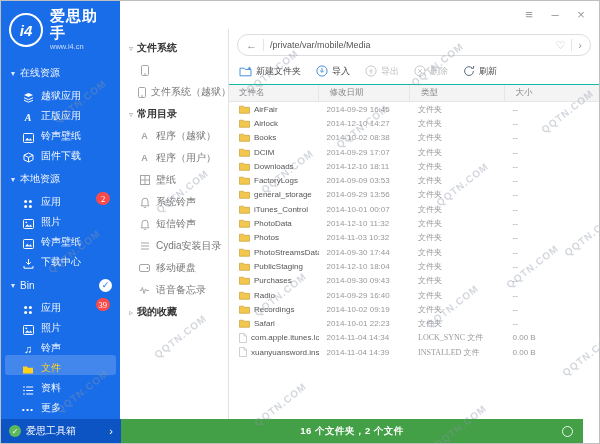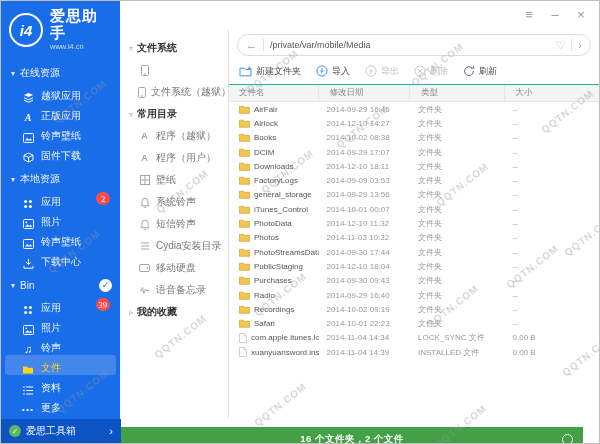--- a/index.html
+++ b/index.html
@@ -62,24 +62,24 @@
   .table-header{display:flex;height:16px;background:#f4f4f4;border-top:1px solid #14b8a6;
                 border-bottom:1px solid #e6e6e6;align-items:center;font-size:8.5px;color:#888;}
   .th{box-sizing:border-box;height:100%;display:flex;align-items:center;border-right:1px solid #e6e6e6;padding-left:11px;}
   .th:first-child{padding-left:10px;}
   .th:last-child{border-right:none;}
   .rows{overflow:hidden;}
   .trow{display:flex;align-items:center;height:14.3px;font-size:8px;color:#555;cursor:default;}
   .td{box-sizing:border-box;padding-left:8px;white-space:nowrap;overflow:hidden;display:flex;align-items:center;}
   .td.name{padding-left:10px;gap:4px;color:#555;}
   .td.date,.td.type,.td.size{color:#999;}
-  .c0{width:90px;} .c1{width:92px;} .c2{width:95px;} .c3{width:95px;}
+  .c0{width:90px;} .c1{width:92px;} .c2{width:95px;font-family:Liberation Serif, serif;} .c3{width:95px;}
 
   
-  .statusbar{position:absolute;left:120px;right:16px;bottom:0;height:16px;background:#43a047;color:#fff;}
+  .statusbar{position:absolute;left:120px;right:16px;bottom:0;height:24px;background:#43a047;color:#fff;}
   .status-summary{position:absolute;left:0;right:0;top:0;height:24px;display:flex;align-items:center;
                   justify-content:center;font-size:9.5px;font-weight:bold;letter-spacing:.5px;}
   .eject-toggle{position:absolute;right:10px;top:0;height:24px;display:flex;align-items:center;gap:5px;
                 font-size:9.5px;cursor:default;}
   .toggle-circle{width:11px;height:11px;border:1px solid rgba(255,255,255,.9);border-radius:50%;box-sizing:border-box;}
 
   
   .wm-layer{position:absolute;inset:0;pointer-events:none;}
   .wm{position:absolute;font-size:10px;font-weight:bold;letter-spacing:1px;color:rgba(140,150,165,.38);
       transform:rotate(-38deg);white-space:nowrap;}

